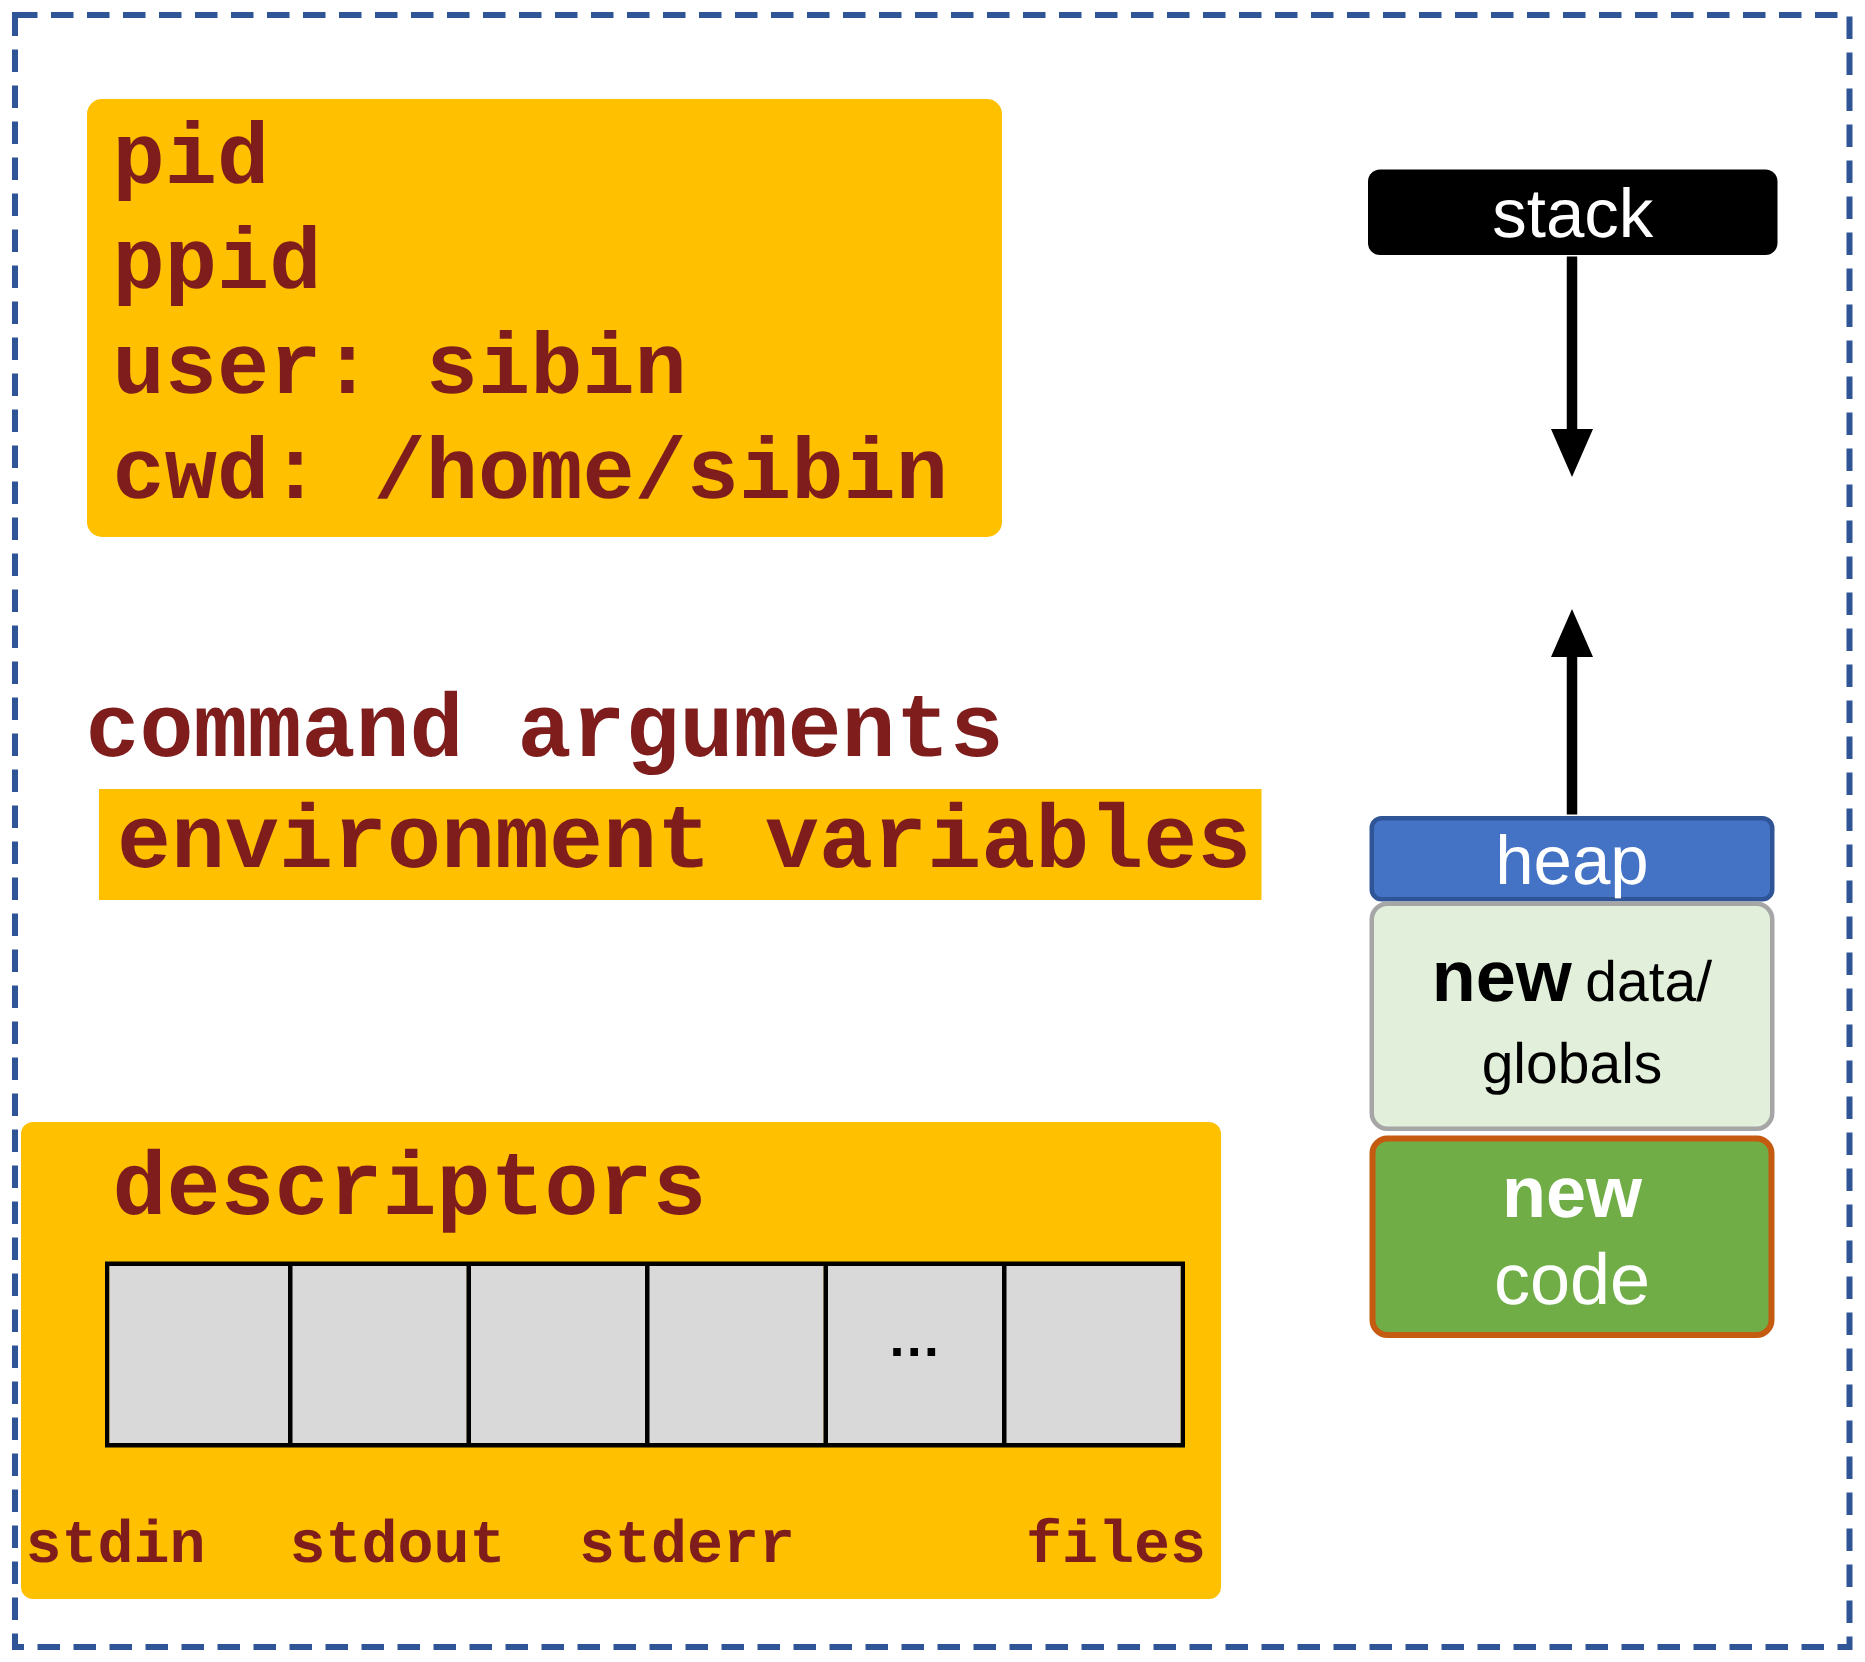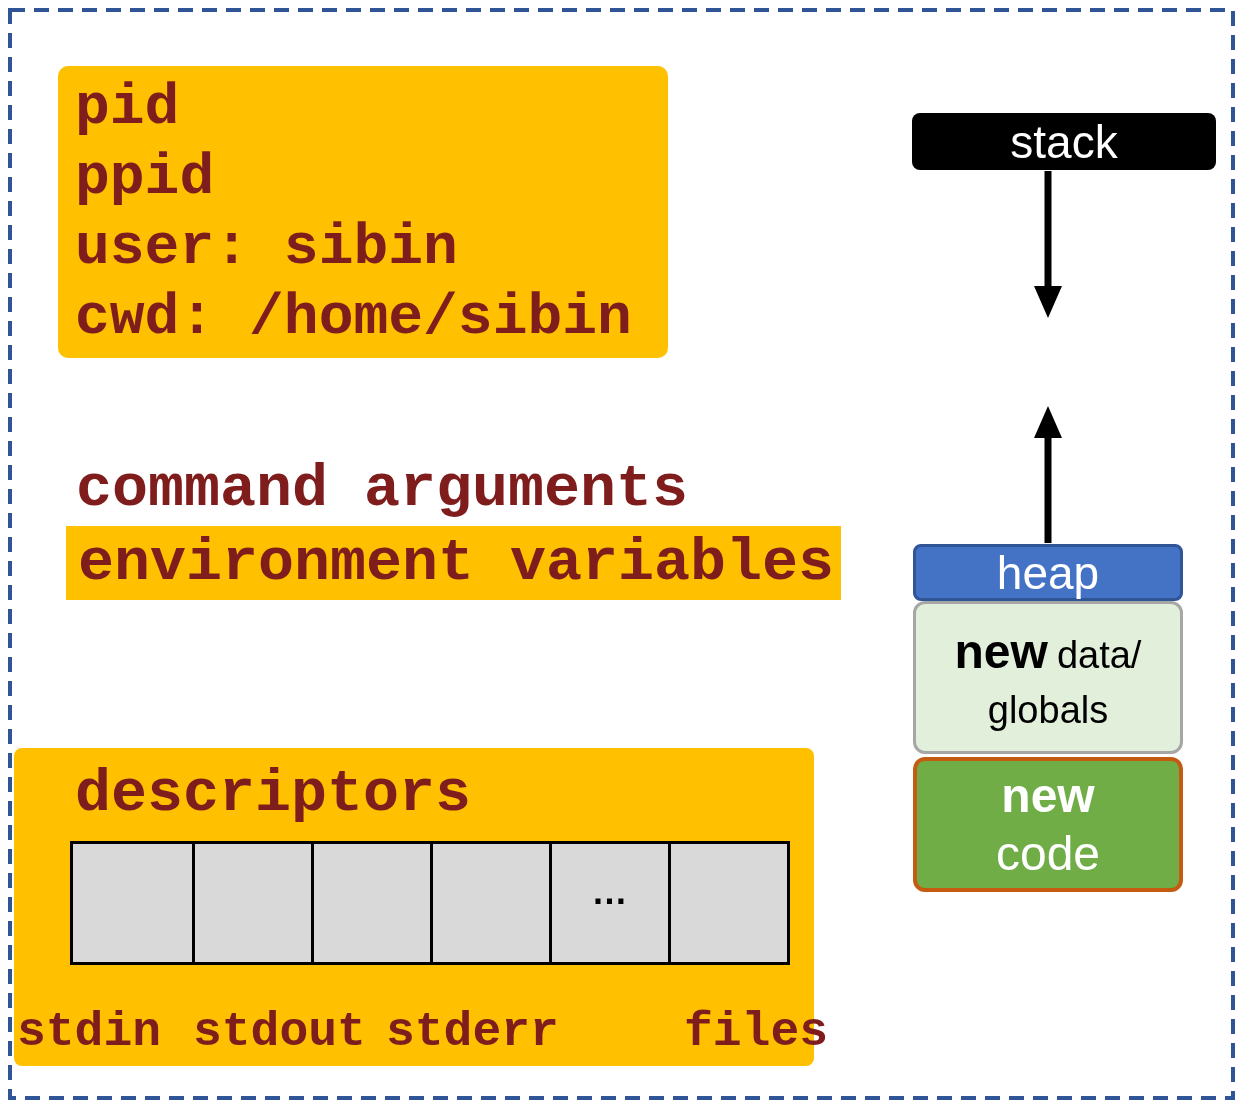--- a/index.html
+++ b/index.html
@@ -17,33 +17,33 @@
   }
   
   .info-box{
     left:58px;top:66px;width:610px;height:292px;
     background:#FFC000;border-radius:10px;
     padding:7px 0 0 17px;
     font-size:58px;line-height:70px;
   }
   
   .cmd-args{
-    left:76px;top:452px;
+    left:57px;top:452px;
     font-size:60px;line-height:74px;
   }
   .env-vars{
     left:66px;top:526px;width:775px;height:74px;
     background:#FFC000;
     font-size:60px;line-height:74px;
     padding-left:12px;
   }
   
   .memlabel{display:flex;align-items:center;justify-content:center;}
   .stack-box{
-    left:912px;top:113px;width:304px;height:57px;
+    left:912px;top:113px;width:273px;height:57px;
     background:#000000;border-radius:8px;
     color:#ffffff;font-size:46px;
   }
   .heap-box{
     left:913px;top:544px;width:270px;height:57px;
     background:#4472C4;border:3px solid #2F5597;border-radius:8px;
     color:#ffffff;font-size:46px;
   }
   .data-box{
     left:913px;top:601px;width:270px;height:153px;
@@ -78,21 +78,21 @@
     width:119px;height:118px;background:#D9D9D9;
     border-left:3px solid #000000;
     display:flex;align-items:center;justify-content:center;
     padding-bottom:22px;box-sizing:border-box;
   }
   .cell:first-child{border-left:none;}
   .cell .dots{
     font-family:"Liberation Sans","DejaVu Sans",sans-serif;
     font-weight:bold;font-size:36px;color:#000;letter-spacing:1px;
   }
-  .dlabel{font-size:48px;top:1004px;line-height:56px;}
+  .dlabel{font-size:40px;top:1004px;line-height:56px;}
   .dlabel.stdin{left:17px;}
   .dlabel.stdout{left:193px;}
   .dlabel.stderr{left:386px;}
   .dlabel.files{left:660px;margin-left:24px;}
   
   .overlay{
     position:absolute;left:0;top:0;width:1243px;height:1108px;
     pointer-events:none;
   }
 </style>

